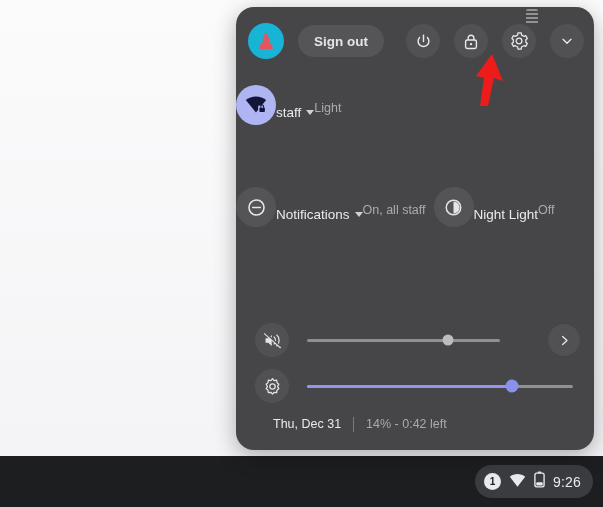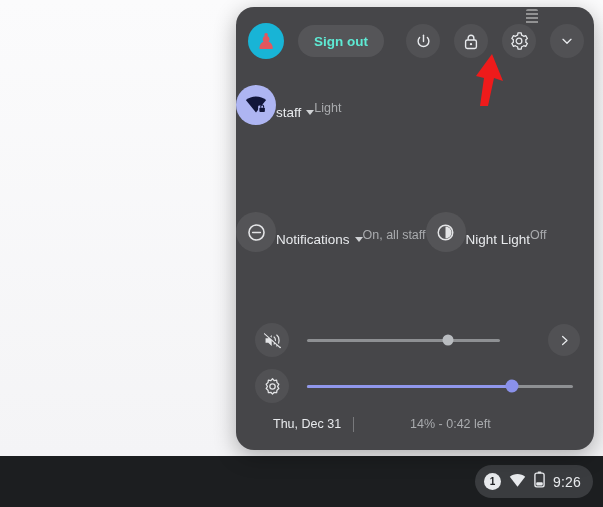--- a/index.html
+++ b/index.html
@@ -100,21 +100,21 @@
     color: #e2575f;
     line-height: 1;
   }
 
   #signout-btn {
     margin-left: 14px;
     height: 32px;
     padding: 0 16px;
     border-radius: 16px;
     background: #555558;
-    color: #5eead4;
+    color: #e5e5e5;
     font-size: 13.5px;
     font-weight: 700;
     display: flex;
     align-items: center;
     cursor: pointer;
     border: none;
     font-family: "Liberation Sans", sans-serif;
   }
 
   .icon-btn {
@@ -152,21 +152,21 @@
   }
 
   
   .tile-row {
     position: absolute;
     left: 0;
     width: 358px;
     display: flex;
   }
   #row-1 { top: 78px; }
-  #row-2 { top: 205px; }
+  #row-2 { top: 180px; gap: 8px; }
 
   .tile {
     flex: 1 1 0;
     display: flex;
     flex-direction: row;
     align-items: center;
     cursor: pointer;
   }
 
   .tile-icon {
@@ -281,21 +281,20 @@
     color: #e8eaed;
     font-size: 12.5px;
   }
   #qs-sep {
     width: 1px; height: 15px;
     background: #78797c;
   }
   #qs-battery {
     color: #a9abae;
     font-size: 12.5px;
-    margin-left: 44px;
   }
 
   
   #red-arrow {
     position: absolute;
     left: 470px; top: 54px;
     width: 44px; height: 52px;
     pointer-events: none;
   }
 </style>

